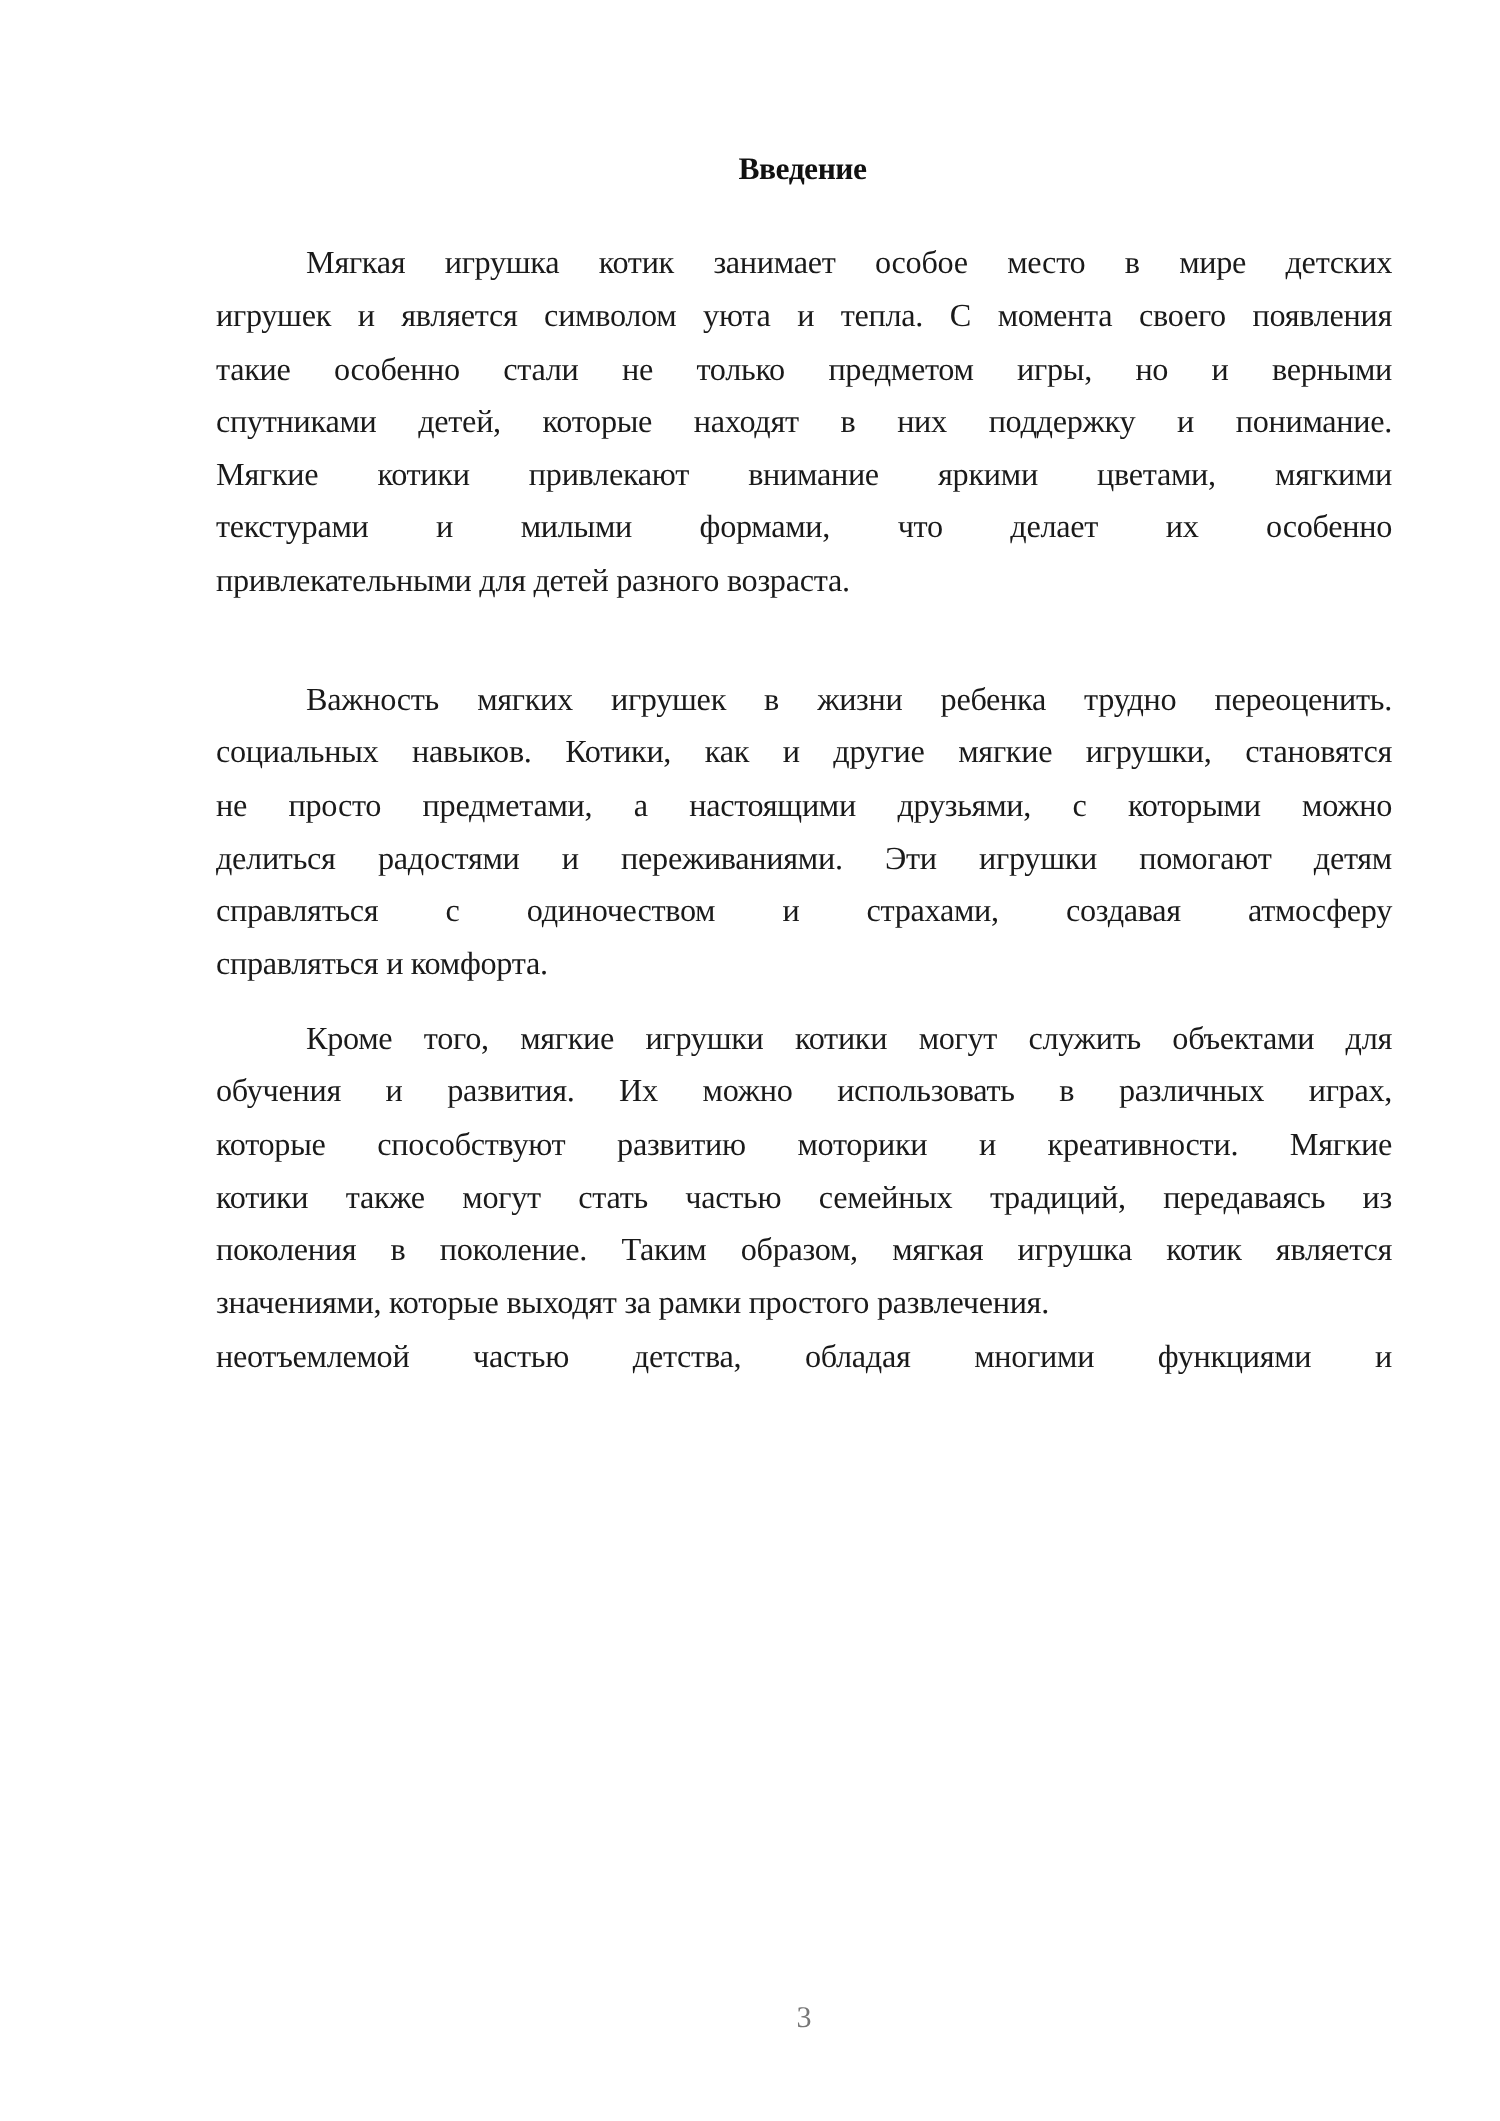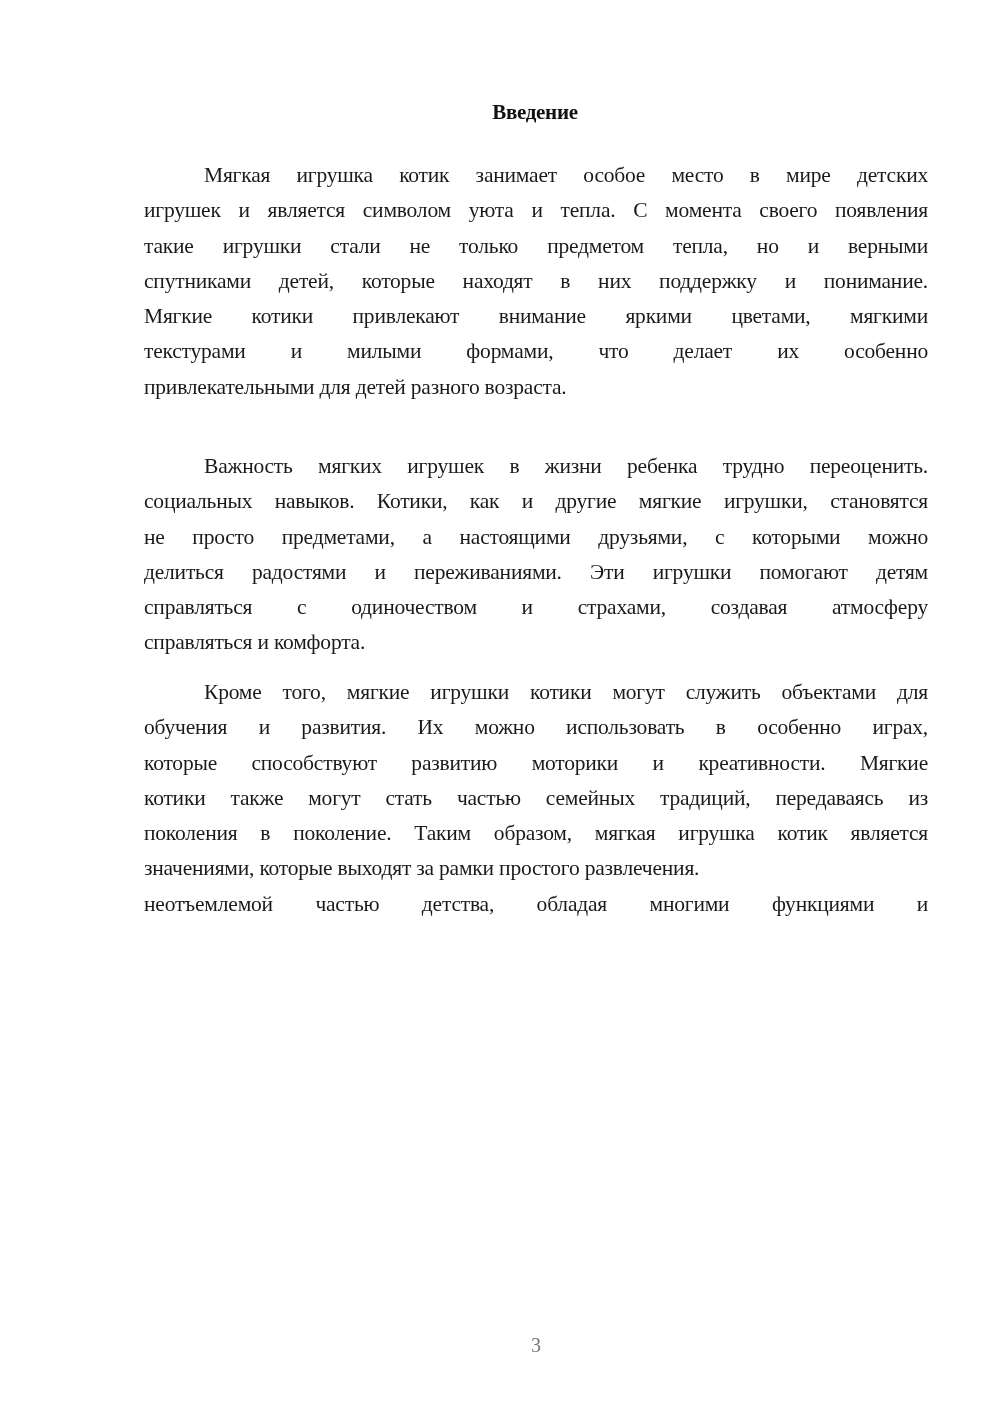--- a/index.html
+++ b/index.html
@@ -69,39 +69,39 @@
 </head>
 <body>
 
 <div class="page">
 
   <div class="title">Введение</div>
 
   <div id="p1" class="para">
     <span class="line indent">Мягкая игрушка котик занимает особое место в мире детских</span>
     <span class="line">игрушек и является символом уюта и тепла. С момента своего появления</span>
-    <span class="line">такие игрушки стали не только предметом тепла, но и верными</span>
+    <span class="line">такие особенно стали не только предметом игры, но и верными</span>
     <span class="line">спутниками детей, которые находят в них поддержку и понимание.</span>
     <span class="line">Мягкие котики привлекают внимание яркими цветами, мягкими</span>
     <span class="line">текстурами и милыми формами, что делает их особенно</span>
     <span class="line last">привлекательными для детей разного возраста.</span>
   </div>
 
   <div id="p2" class="para">
     <span class="line indent">Важность мягких игрушек в жизни ребенка трудно переоценить.</span>
     <span class="line">социальных навыков. Котики, как и другие мягкие игрушки, становятся</span>
     <span class="line">не просто предметами, а настоящими друзьями, с которыми можно</span>
     <span class="line">делиться радостями и переживаниями. Эти игрушки помогают детям</span>
     <span class="line">справляться с одиночеством и страхами, создавая атмосферу</span>
     <span class="line last">справляться и комфорта.</span>
   </div>
 
   <div id="p3" class="para">
     <span class="line indent">Кроме того, мягкие игрушки котики могут служить объектами для</span>
-    <span class="line">обучения и развития. Их можно использовать в особенно играх,</span>
+    <span class="line">обучения и развития. Их можно использовать в различных играх,</span>
     <span class="line">которые способствуют развитию моторики и креативности. Мягкие</span>
     <span class="line">котики также могут стать частью семейных традиций, передаваясь из</span>
     <span class="line">поколения в поколение. Таким образом, мягкая игрушка котик является</span>
     <span class="line last">значениями, которые выходят за рамки простого развлечения.</span>
     <span class="line">неотъемлемой частью детства, обладая многими функциями и</span>
   </div>
 
   <div class="page-number">3</div>
 
 </div>

